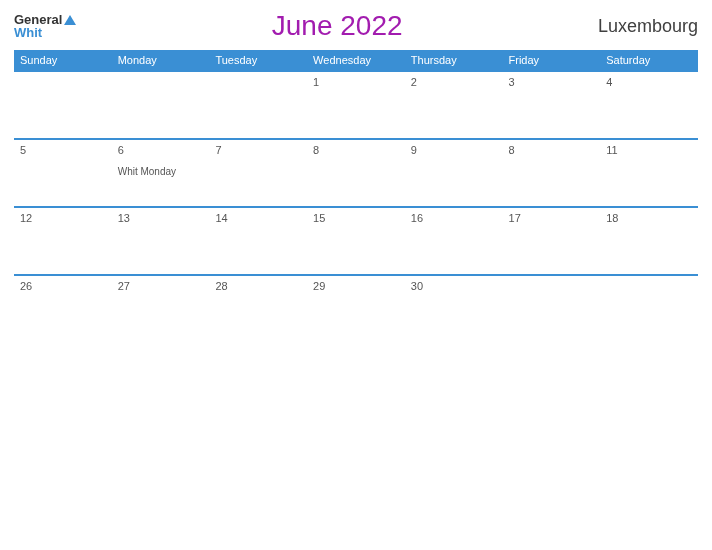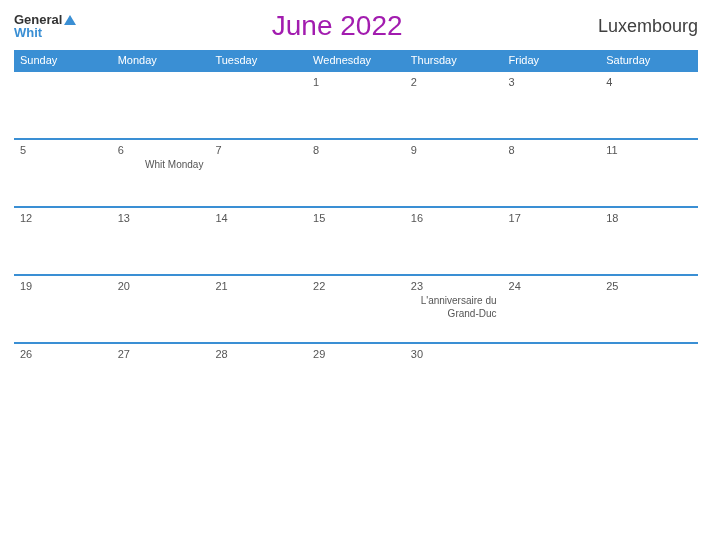--- a/index.html
+++ b/index.html
@@ -91,24 +91,23 @@
       border: none;
     }
     .day-number {
       font-size: 11px;
       color: #555;
       display: block;
     }
     .holiday-text {
       font-size: 10px;
       color: #555;
-      margin-top: 2px;
+      margin-top: 9px;
       display: block;
       line-height: 1.3;
-      text-align: right;
     }
     .empty-cell {
       background: #fff;
     }
   </style>
 </head>
 <body>
 
 <div class="page">
   <div class="header">
@@ -197,44 +196,20 @@
           </td>
           <td>
             <span class="day-number">17</span>
           </td>
           <td>
             <span class="day-number">18</span>
           </td>
         </tr>
         <tr>
           <td>
-            <span class="day-number">19</span>
-          </td>
-          <td>
-            <span class="day-number">20</span>
-          </td>
-          <td>
-            <span class="day-number">21</span>
-          </td>
-          <td>
-            <span class="day-number">22</span>
-          </td>
-          <td>
-            <span class="day-number">23</span>
-            <span class="holiday-text">L'anniversaire du Grand-Duc</span>
-          </td>
-          <td>
-            <span class="day-number">24</span>
-          </td>
-          <td>
-            <span class="day-number">25</span>
-          </td>
-        </tr>
-        <tr>
-          <td>
             <span class="day-number">26</span>
           </td>
           <td>
             <span class="day-number">27</span>
           </td>
           <td>
             <span class="day-number">28</span>
           </td>
           <td>
             <span class="day-number">29</span>

